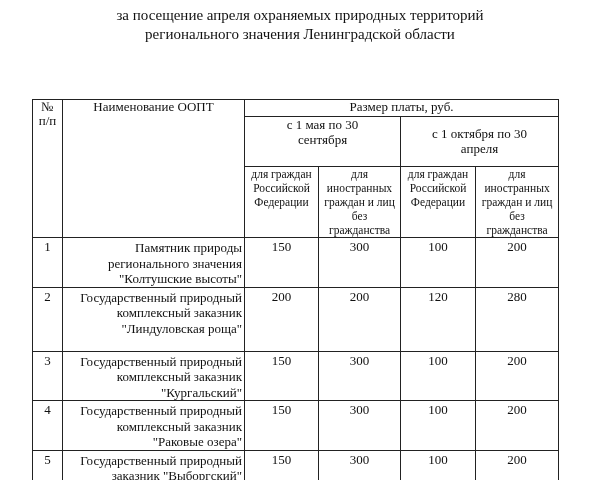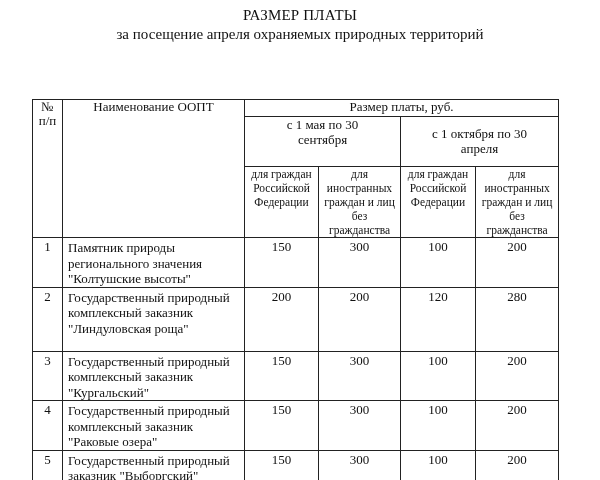--- a/index.html
+++ b/index.html
@@ -14,38 +14,38 @@
   table.fees {
     position: absolute; left: 32px; top: 99px;
     border-collapse: collapse; table-layout: fixed;
     width: 526px;
     font-size: 12.5px; line-height: 14px;
   }
   table.fees td, table.fees th {
     border: 1.3px solid #222; padding: 0 2px; font-weight: normal; vertical-align: top;
   }
   .c { text-align: center; }
-  .l { text-align: left; padding-left: 5px !important; }
+  .l { text-align: right; padding-left: 5px !important; }
   .hdr-top { height: 16px; font-size: 13px; }
   .hdr-season { height: 31px; font-size: 13px; line-height: 15px; }
   .hdr-sub { height: 70px; font-size: 11.5px; line-height: 14px; }
   .num { font-size: 13px; padding-top: 2px !important; }
   .name { font-size: 13px; line-height: 15.5px; padding-top: 2px !important; }
   tr.r1 td { height: 45px; }
   tr.r2 td { height: 61px; }
   tr.r3 td { height: 46px; }
   tr.r4 td { height: 46px; }
   tr.r5 td { height: 46px; }
 </style>
 </head>
 <body>
 
 <div class="title-block">
-  <div class="title">РАЗМЕР ПЛАТЫ</div>
   <div class="subtitle">за посещение апреля охраняемых природных территорий</div>
+  <div class="subtitle">регионального значения Ленинградской области</div>
 </div>
 
 <table class="fees">
   <colgroup>
     <col style="width:30px">
     <col style="width:182px">
     <col style="width:74px">
     <col style="width:82px">
     <col style="width:75px">
     <col style="width:83px">

